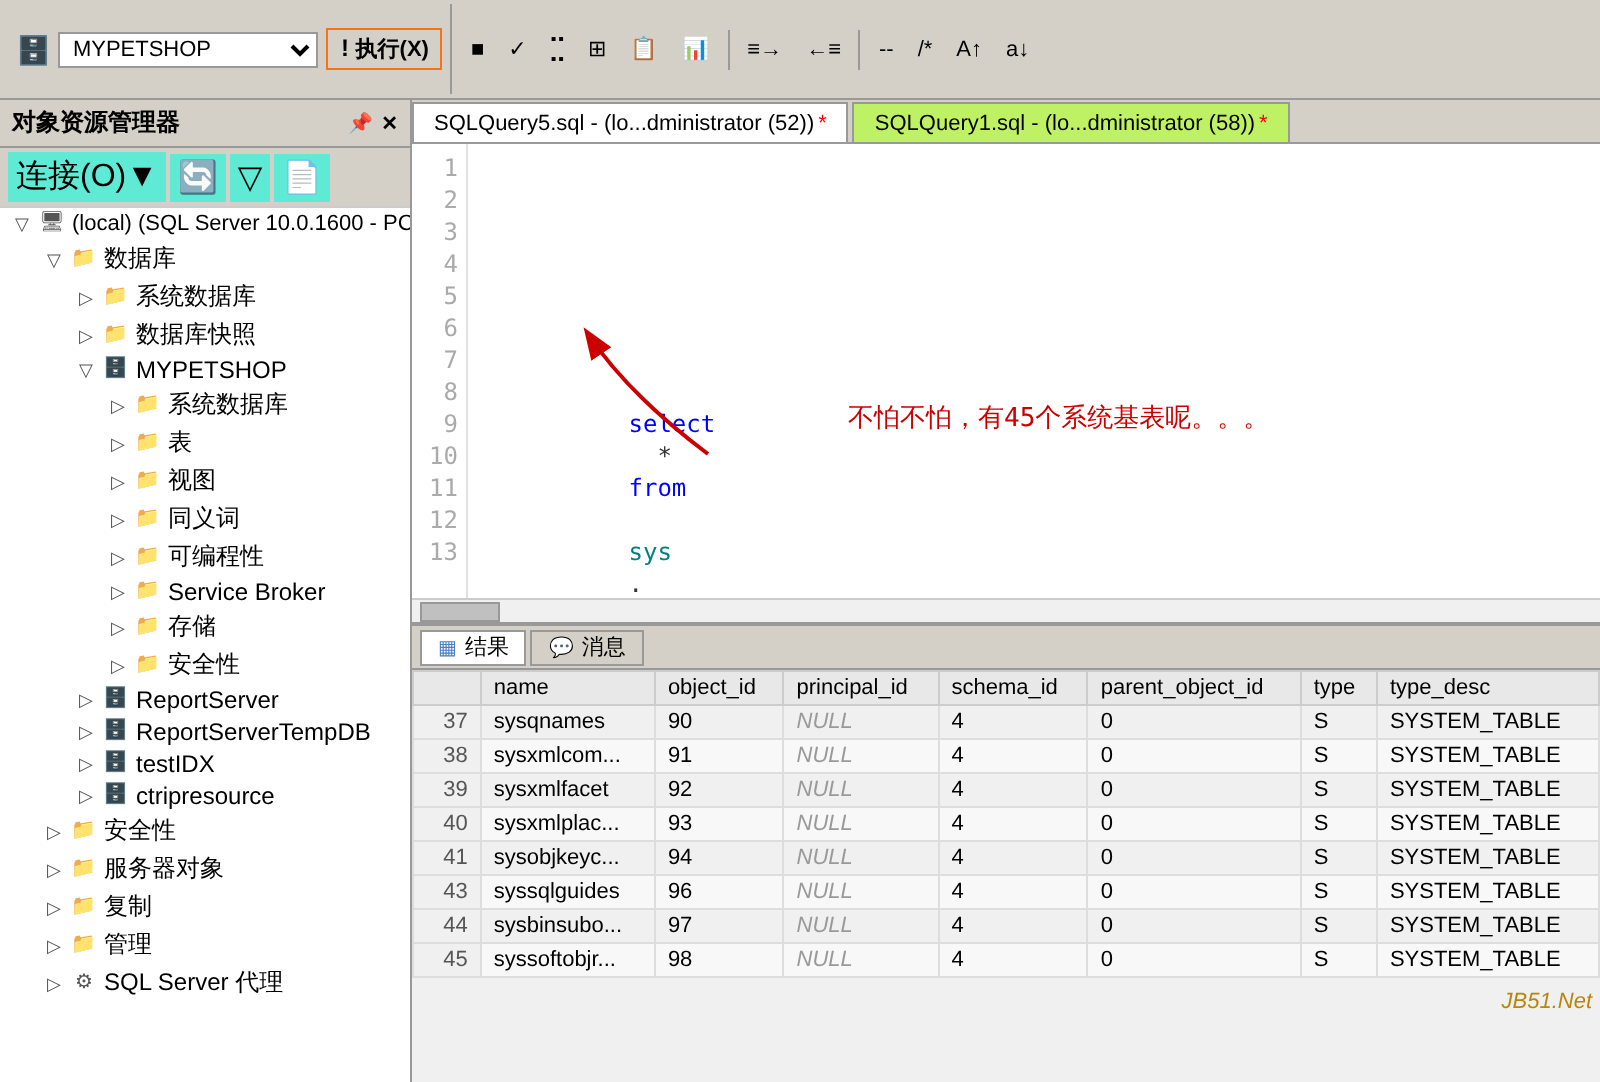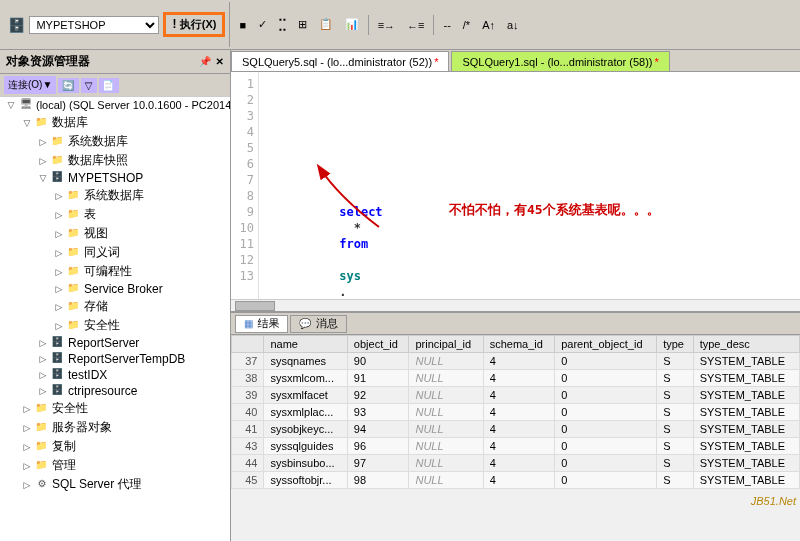--- a/index.html
+++ b/index.html
@@ -5,31 +5,31 @@
     * { margin: 0; padding: 0; box-sizing: border-box; }
     body { font-family: 'Microsoft YaHei', SimSun, sans-serif; font-size: 12px; background: #f0f0f0; width: 800px; height: 541px; overflow: hidden; display: flex; flex-direction: column; }
 
     
     .toolbar { background: #d4d0c8; border-bottom: 1px solid #999; display: flex; align-items: center; padding: 2px 4px; height: 50px; flex-shrink: 0; }
     .toolbar-section { display: flex; align-items: center; gap: 2px; padding: 0 4px; border-right: 1px solid #999; height: 100%; }
     .toolbar-section:last-child { border-right: none; }
     .toolbar-btn { background: #d4d0c8; border: 1px solid transparent; padding: 2px 4px; cursor: pointer; font-size: 11px; display: flex; align-items: center; gap: 2px; }
     .db-selector { display: flex; align-items: center; gap: 4px; }
     .db-select { font-size: 11px; padding: 1px 2px; border: 1px solid #999; background: white; width: 130px; }
-    .exclamation-btn { background: #d4d0c8; border: 3px solid #f97316; padding: 2px 6px; font-size: 12px; font-weight: bold; cursor: pointer; }
+    .exclamation-btn { background: #d4d0c8; border: 1px solid #f97316; padding: 2px 6px; font-size: 12px; font-weight: bold; cursor: pointer; }
 
     
     .main-area { display: flex; flex: 1; overflow: hidden; }
 
     
-    .left-panel { width: 231px; background: white; border-right: 1px solid #999; display: flex; flex-direction: column; flex-shrink: 0; }
+    .left-panel { width: 206px; background: white; border-right: 1px solid #999; display: flex; flex-direction: column; flex-shrink: 0; }
     .panel-header { background: #d4d0c8; padding: 3px 6px; font-size: 12px; font-weight: bold; border-bottom: 1px solid #999; display: flex; align-items: center; justify-content: space-between; }
     .panel-header-title { font-size: 12px; }
     .panel-toolbar { display: flex; align-items: center; gap: 2px; padding: 2px 4px; border-bottom: 1px solid #ccc; background: #d4d0c8; }
-    .panel-btn { background: #c4b5fd; border: 1px solid transparent; padding: 1px 3px; cursor: pointer; font-size: 10px; }
+    .panel-btn { background: #5eead4; border: 1px solid transparent; padding: 1px 3px; cursor: pointer; font-size: 16px; }
     .tree { overflow-y: auto; overflow-x: hidden; flex: 1; }
     .tree-item { display: flex; align-items: center; padding: 1px 0; cursor: pointer; white-space: nowrap; }
     .tree-indent { display: inline-block; width: 16px; flex-shrink: 0; }
     .tree-expand { display: inline-block; width: 14px; text-align: center; font-size: 9px; color: #555; cursor: pointer; flex-shrink: 0; }
     .tree-icon { display: inline-block; width: 16px; height: 14px; margin-right: 2px; flex-shrink: 0; font-size: 10px; text-align: center; }
     .tree-label { font-size: 12px; }
     .folder-icon { color: #f5a623; }
 
     
     .right-panel { flex: 1; display: flex; flex-direction: column; overflow: hidden; }
@@ -303,21 +303,21 @@
         <div>5</div>
         <div>6</div>
         <div>7</div>
         <div>8</div>
         <div>9</div>
         <div>10</div>
         <div>11</div>
         <div>12</div>
         <div>13</div>
       </div>
-      <div class="code-editor" style="position:relative;font-weight:bold;">
+      <div class="code-editor" style="position:relative;">
         <div class="code-line">&nbsp;</div>
         <div class="code-line">&nbsp;</div>
         <div class="code-line">&nbsp;</div>
         <div class="code-line">&nbsp;</div>
         <div class="code-line">&nbsp;</div>
         <div class="code-line">&nbsp;</div>
         <div class="code-line">&nbsp;</div>
         <div class="code-line">
           <span class="code-keyword">select</span>
           <span>  *  </span>

